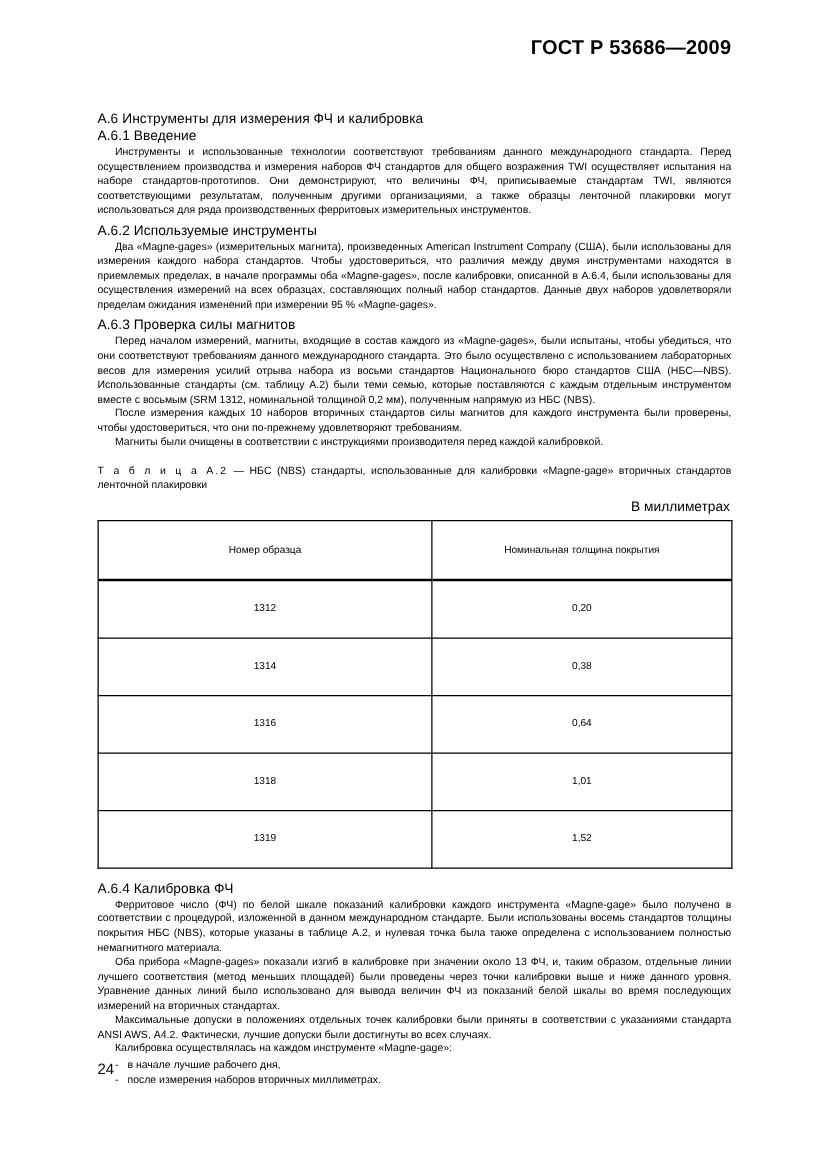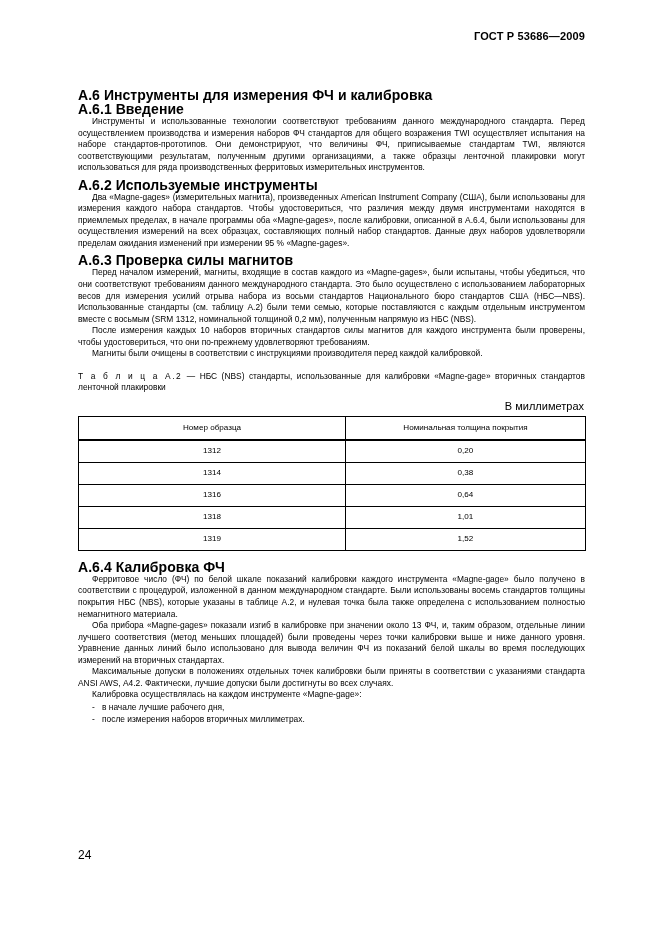--- a/index.html
+++ b/index.html
@@ -23,33 +23,33 @@
     height: 935px;
     box-sizing: border-box;
     padding: 0;
   }
   .page-header {
     position: absolute;
     left: 0;
     top: 30px;
     width: 585px;
     text-align: right;
-    font-size: 11px;
+    font-size: 16px;
     font-weight: bold;
     letter-spacing: 0.15px;
   }
   .content {
     position: absolute;
     left: 78px;
     top: 88px;
     width: 507px;
   }
   h3.sec {
-    font-size: 14px;
-    font-weight: bold;
+    font-size: 11px;
+    font-weight: normal;
     margin: 0;
     padding: 0;
     line-height: 14px;
     letter-spacing: 0.05px;
   }
   h3.sec.top-gap { margin-top: 4px; }
   p.body {
     font-size: 8.4px;
     line-height: 11.55px;
     margin: 0;
@@ -82,21 +82,21 @@
     width: 507px;
     table-layout: fixed;
     margin: 0;
   }
   table.data th, table.data td {
     border: 1px solid #000000;
     text-align: center;
     font-size: 8.1px;
     font-weight: normal;
     height: 21px;
-    padding: 0;
+    padding: 12px;
     line-height: 20px;
   }
   table.data th { height: 22px; line-height: 21px; }
   table.data tr.head th { border-bottom: 2px solid #000; }
   table.data col.c1 { width: 267px; }
   table.data col.c2 { width: 240px; }
   ul.dash {
     list-style: none;
     margin: 0;
     padding: 0 0 0 14px;

